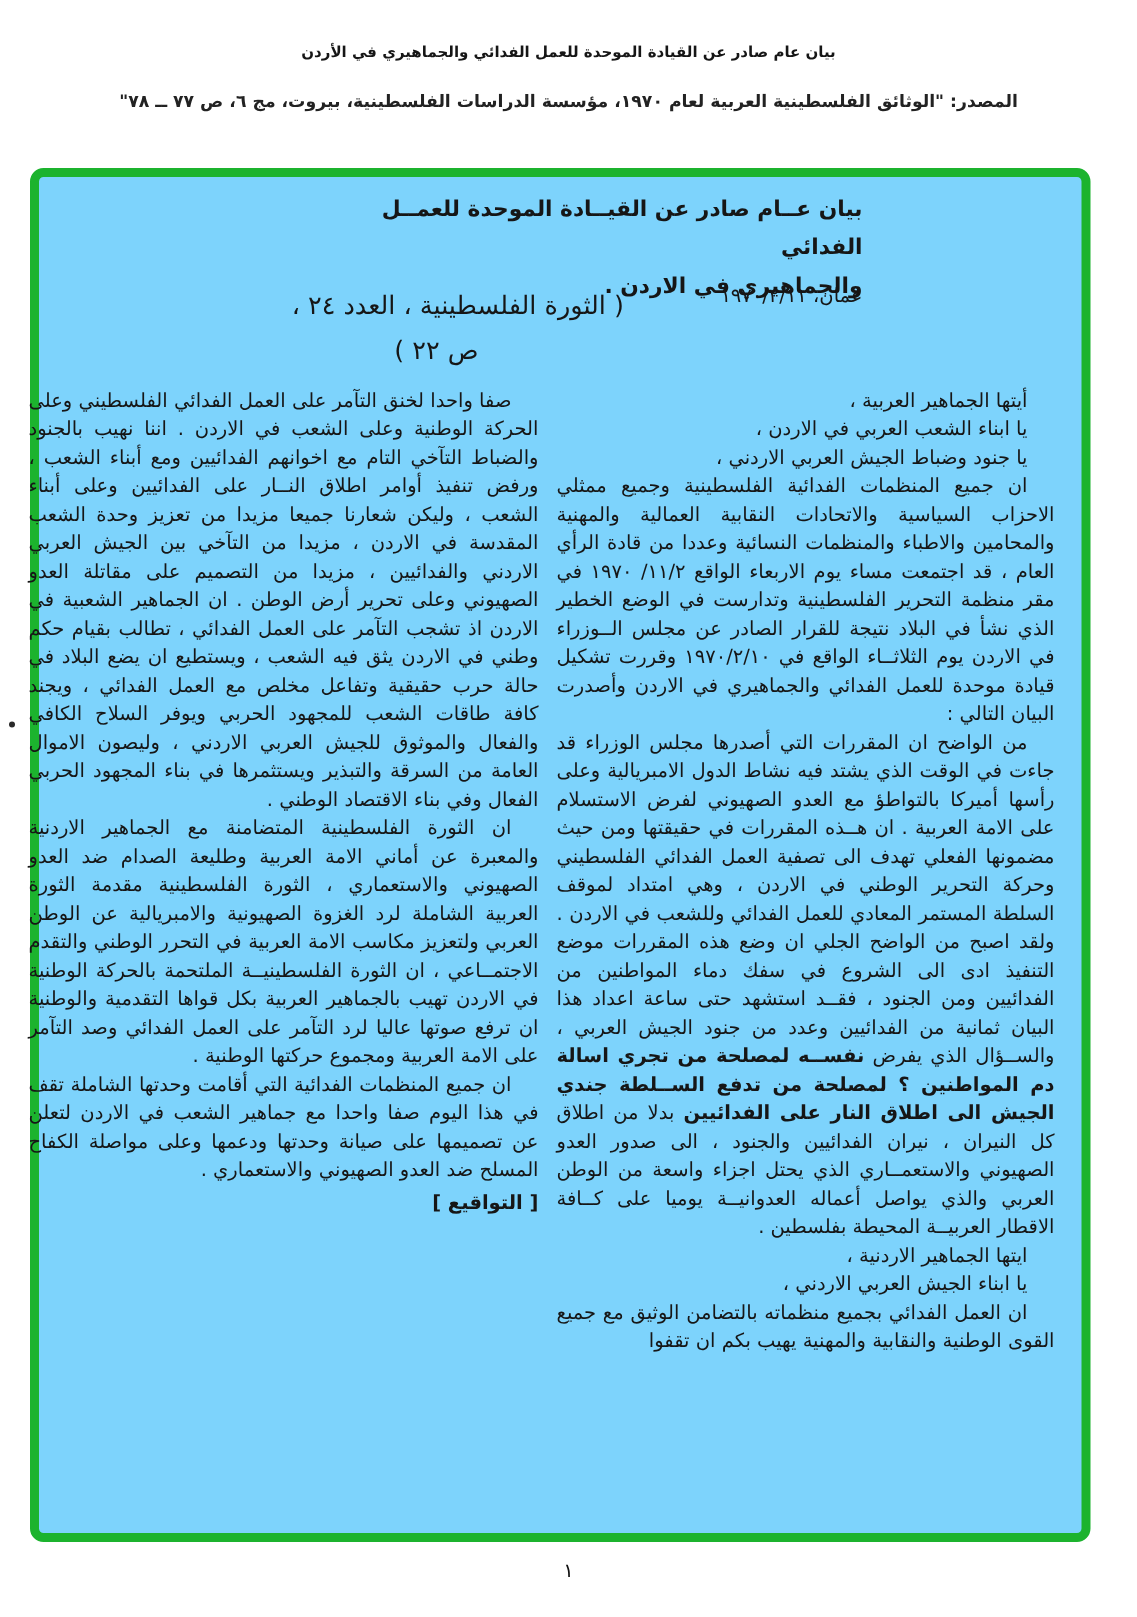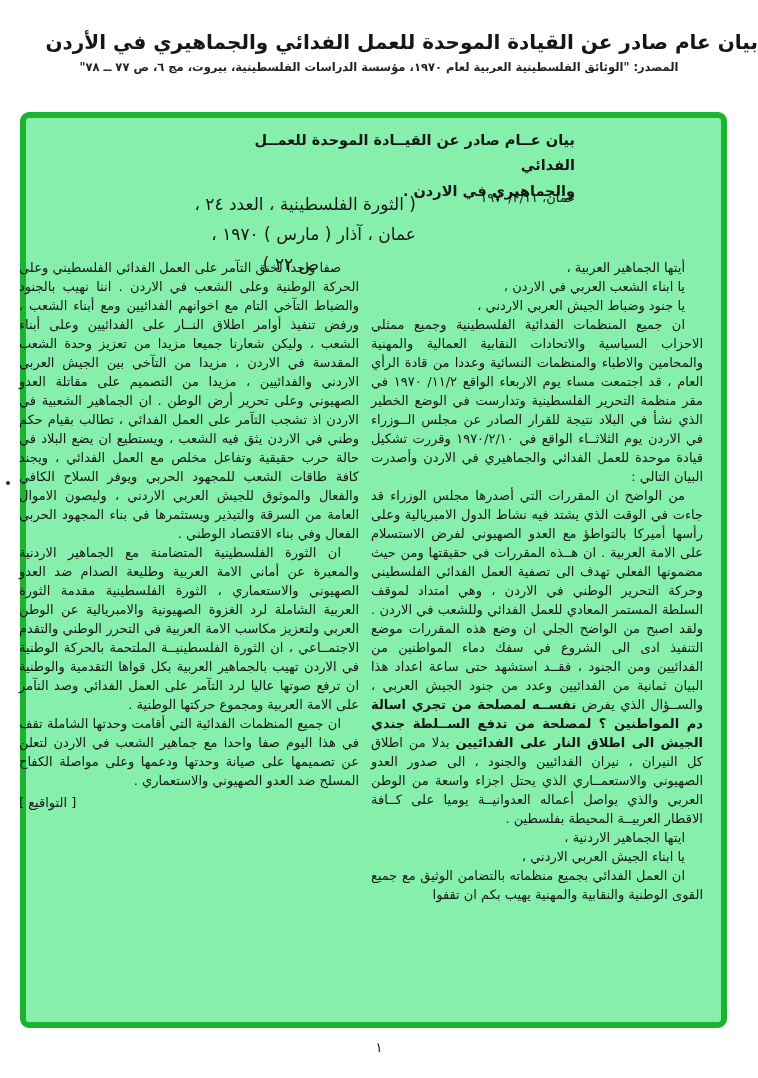--- a/index.html
+++ b/index.html
@@ -4,30 +4,30 @@
 <style>
   html,body{margin:0;padding:0;}
   body{
     width:758px;height:1078px;position:relative;background:#ffffff;
     font-family:"DejaVu Sans","Liberation Sans",sans-serif;
     color:#161616;direction:rtl;overflow:hidden;
   }
   
   .hdr-title{
     position:absolute;top:30px;left:0;right:0;
-    text-align:right;font-weight:bold;font-size:20px;letter-spacing:0;
+    text-align:center;font-weight:bold;font-size:10px;letter-spacing:0;
   }
   .hdr-source{
     position:absolute;top:60px;left:0;right:0;
     text-align:center;font-weight:bold;font-size:11.5px;color:#222;
   }
   
   .frame{
     position:absolute;left:20px;top:112px;width:695px;height:904px;
-    border:6px solid #1cb32e;border-radius:9px;background:#86efac;
+    border:6px solid #1cb32e;border-radius:9px;background:#7dd3fc;
   }
   
   .doc-title{
     position:absolute;top:10px;right:146px;width:368px;
     font-weight:bold;font-size:14.5px;line-height:1.75;text-align:right;
   }
   .doc-meta-date{
     position:absolute;top:72px;right:146px;font-size:13px;white-space:nowrap;
   }
   .doc-citation{
@@ -36,21 +36,21 @@
   .doc-citation div{text-align:right;}
   .doc-citation div:last-child{text-align:center;}
   
   .col{
     position:absolute;top:140px;font-size:13px;line-height:19px;
     text-align:justify;text-justify:inter-word;
   }
   .col-right{right:18px;width:332px;}
   .col-left{right:362px;width:340px;margin-left:32px;}  
   .para{margin:0;text-indent:18px;}
-  .para.center{text-align:left;text-indent:0;font-weight:normal;margin:3px 0;}
+  .para.center{text-align:right;text-indent:0;font-weight:bold;margin:3px 0;}
   .seg-b{font-weight:bold;}
   
   .page-num{
     position:absolute;top:1040px;left:0;right:0;text-align:center;
     font-size:13px;color:#111;
   }
   
   .speck{
     position:absolute;left:6px;top:481px;width:4px;height:4px;
     background:#2a2a2a;border-radius:50%;
@@ -66,21 +66,20 @@
 
   <div class="doc-title">
     <div>بيان عــام صادر عن القيــادة الموحدة للعمــل الفدائي</div>
     <div>والجماهيري في الاردن .</div>
   </div>
 
   <div class="doc-meta-date">عمان، ١٩٧٠/٢/١١</div>
 
   <div class="doc-citation">
       <div>( الثورة الفلسطينية ، العدد ٢٤ ،</div>
-      <div>عمان ، آذار ( مارس ) ١٩٧٠ ،</div>
       <div>ص ٢٢ )</div>
     </div>
 
   <div class="col col-right">
       <p class="para">أيتها الجماهير العربية ،</p>
       <p class="para">يا ابناء الشعب العربي في الاردن ،</p>
       <p class="para">يا جنود وضباط الجيش العربي الاردني ،</p>
       <p class="para">ان جميع المنظمات الفدائية الفلسطينية وجميع ممثلي الاحزاب السياسية والاتحادات النقابية العمالية والمهنية والمحامين والاطباء والمنظمات النسائية وعددا من قادة الرأي العام ، قد اجتمعت مساء يوم الاربعاء الواقع ١١/٢/ ١٩٧٠ في مقر منظمة التحرير الفلسطينية وتدارست في الوضع الخطير الذي نشأ في البلاد نتيجة للقرار الصادر عن مجلس الــوزراء في الاردن يوم الثلاثــاء الواقع في ١٩٧٠/٢/١٠ وقررت تشكيل قيادة موحدة للعمل الفدائي والجماهيري في الاردن وأصدرت البيان التالي :</p>
       <p class="para"><span>من الواضح ان المقررات التي أصدرها مجلس الوزراء قد جاءت في الوقت الذي يشتد فيه نشاط الدول الامبريالية وعلى رأسها أميركا بالتواطؤ مع العدو الصهيوني لفرض الاستسلام على الامة العربية . ان هــذه المقررات في حقيقتها ومن حيث مضمونها الفعلي تهدف الى تصفية العمل الفدائي الفلسطيني وحركة التحرير الوطني في الاردن ، وهي امتداد لموقف السلطة المستمر المعادي للعمل الفدائي وللشعب في الاردن . ولقد اصبح من الواضح الجلي ان وضع هذه المقررات موضع التنفيذ ادى الى الشروع في سفك دماء المواطنين من الفدائيين ومن الجنود ، فقــد استشهد حتى ساعة اعداد هذا البيان ثمانية من الفدائيين وعدد من جنود الجيش العربي ، والســؤال الذي يفرض </span><span class="seg-b">نفســه لمصلحة من تجري اسالة دم المواطنين ؟ لمصلحة من تدفع الســلطة جندي الجيش الى اطلاق النار على الفدائيين</span><span> بدلا من اطلاق كل النيران ، نيران الفدائيين والجنود ، الى صدور العدو الصهيوني والاستعمــاري الذي يحتل اجزاء واسعة من الوطن العربي والذي يواصل أعماله العدوانيــة يوميا على كــافة الاقطار العربيــة المحيطة بفلسطين .</span></p>
       <p class="para">ايتها الجماهير الاردنية ،</p>

